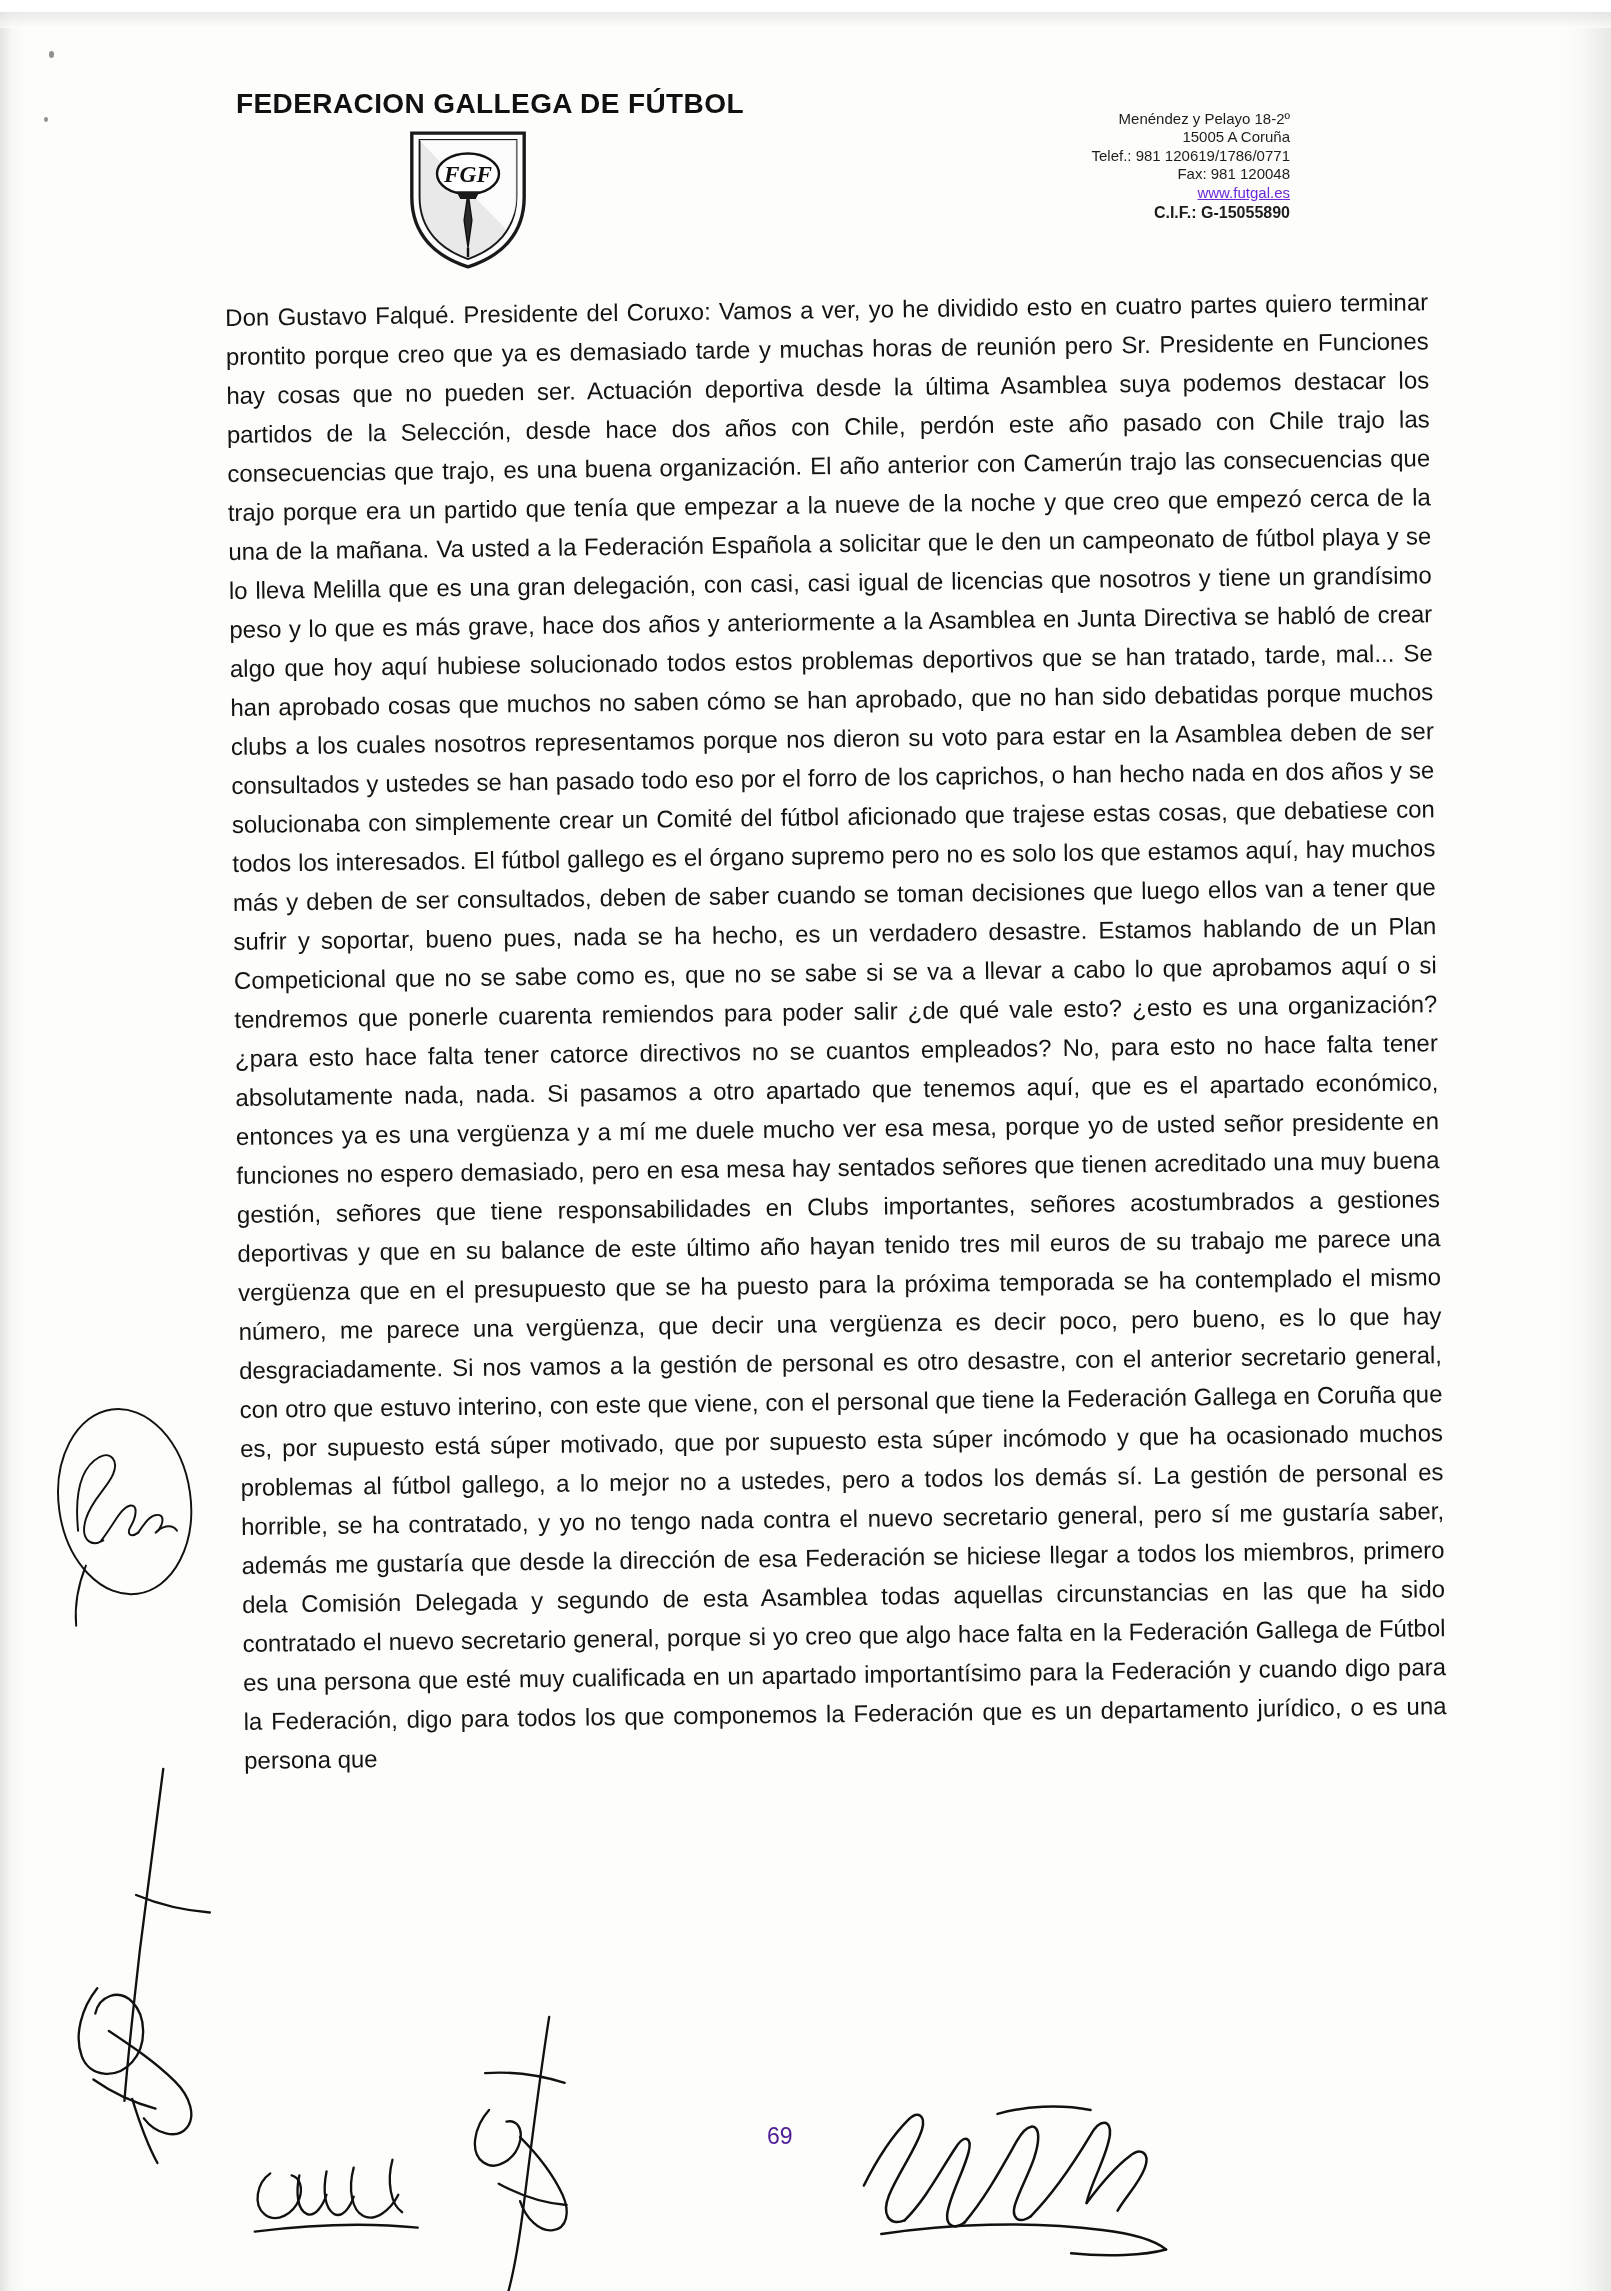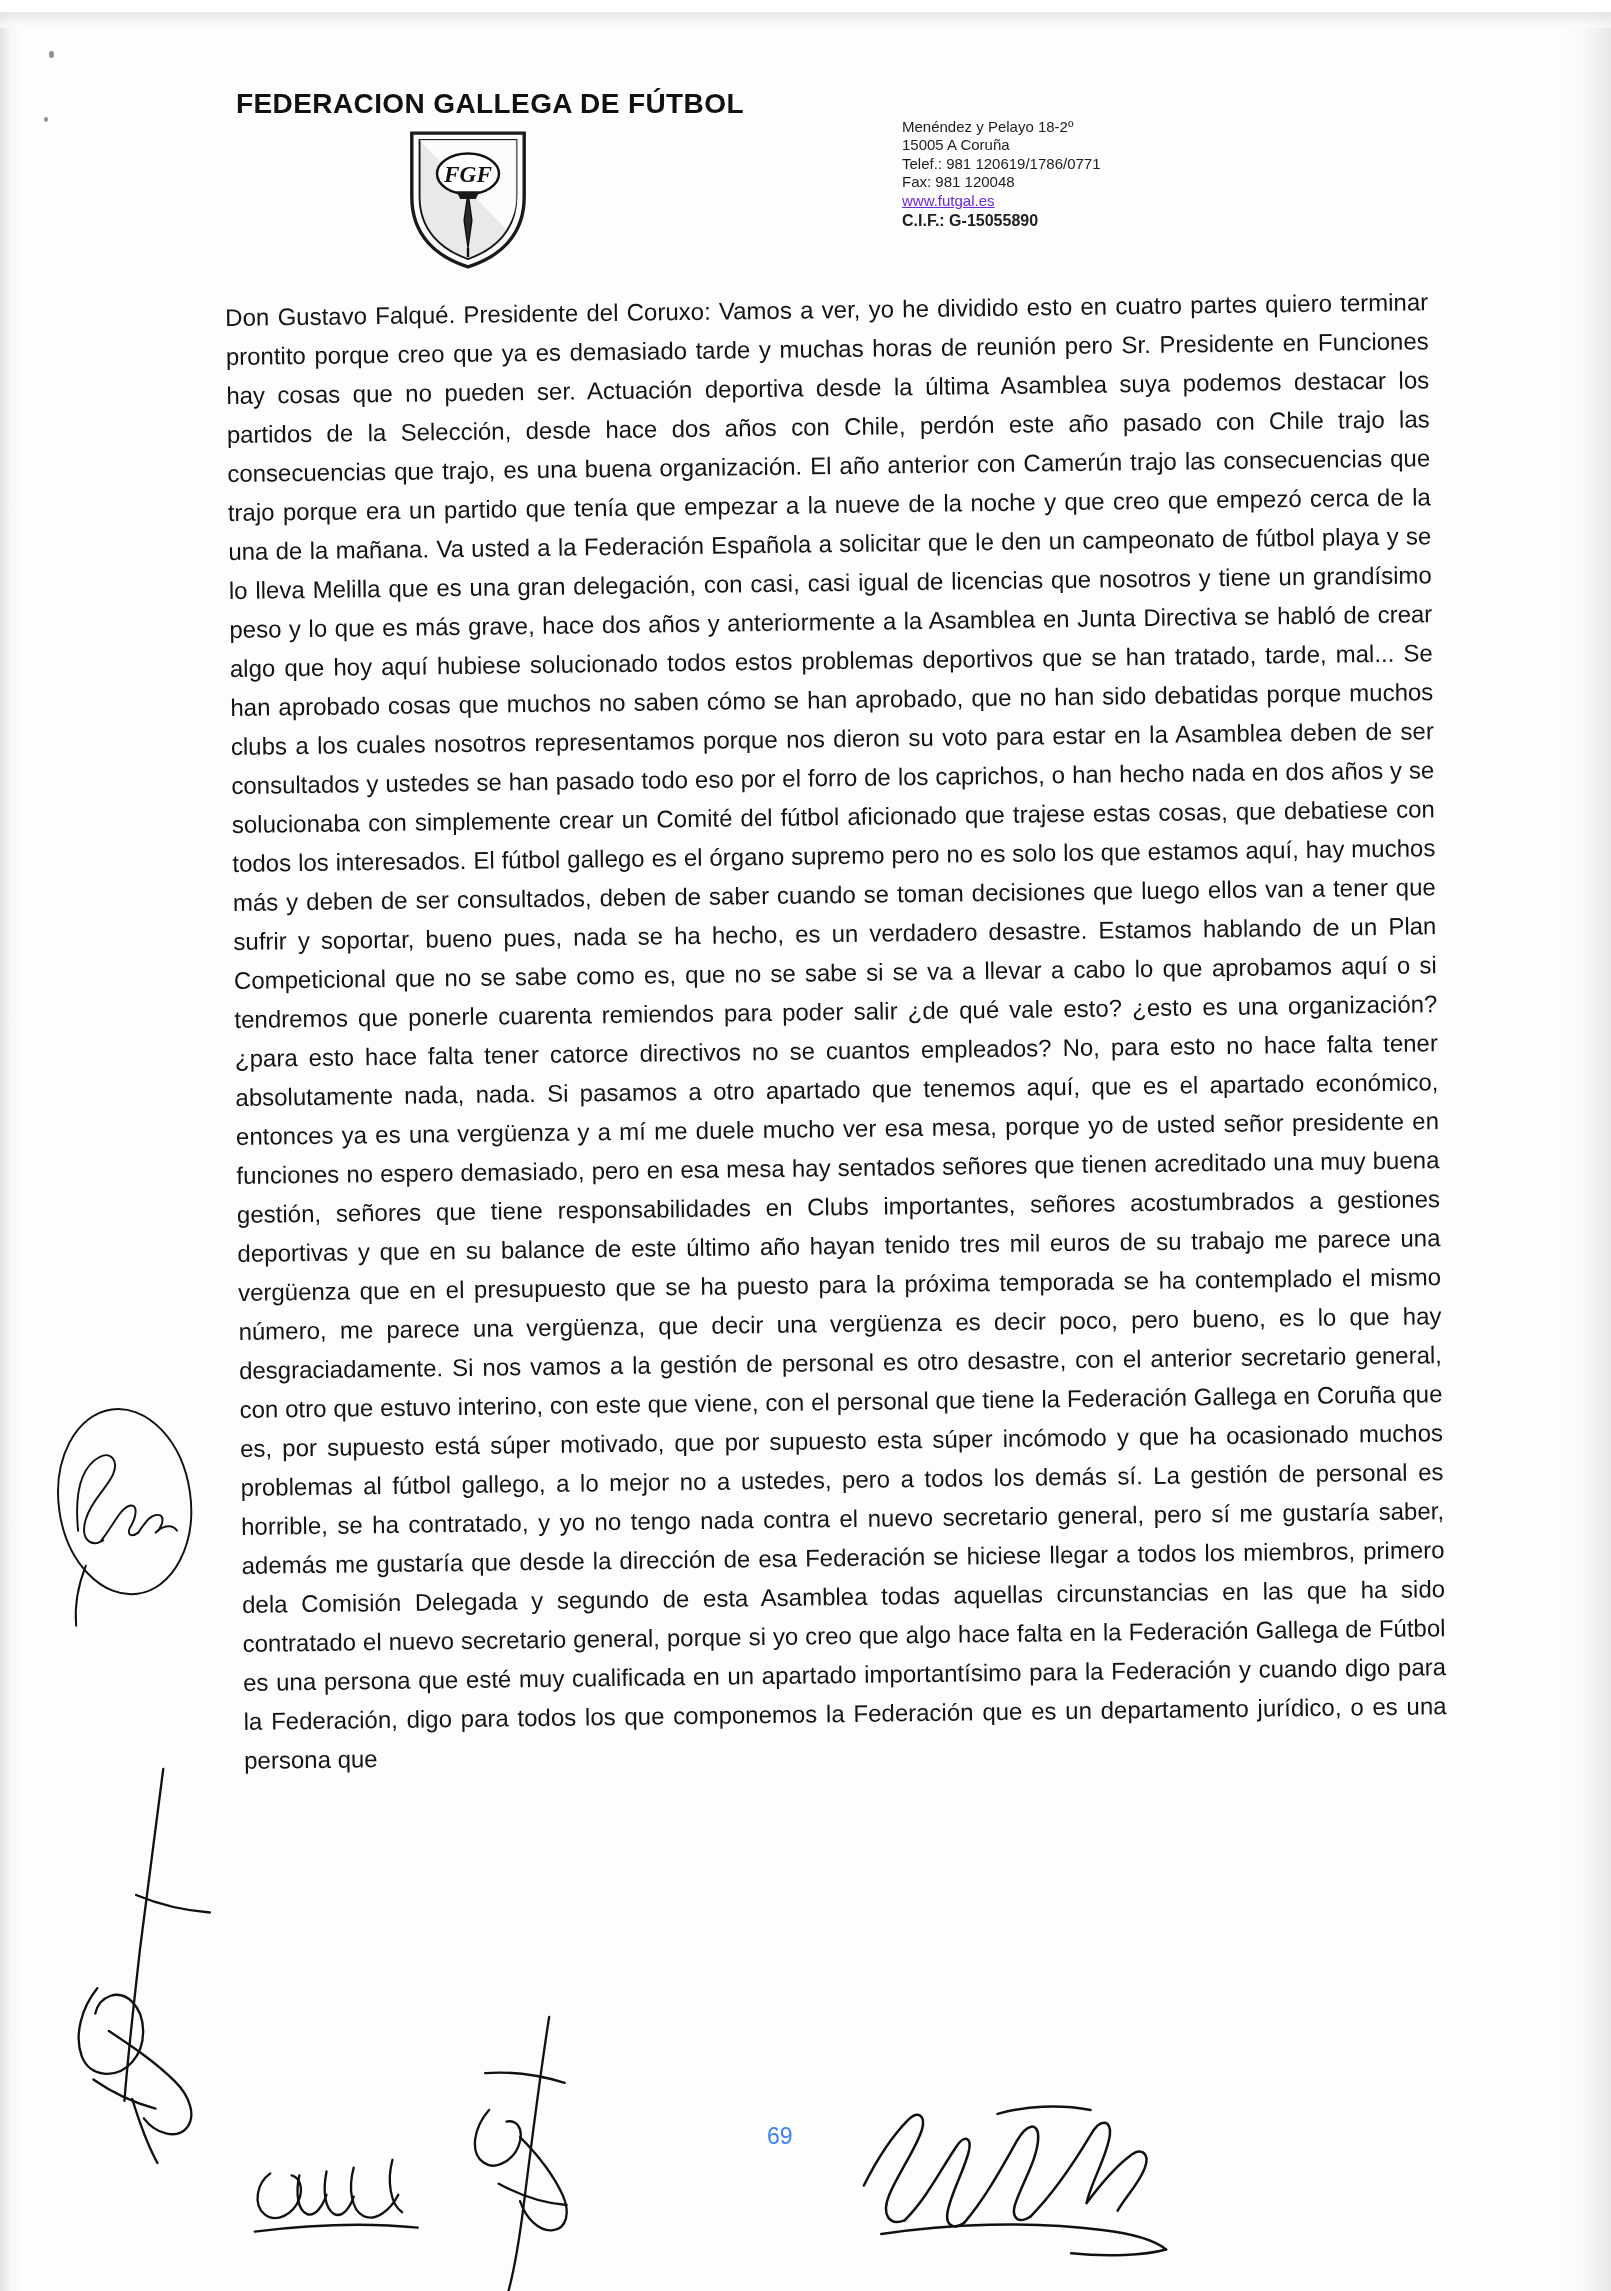--- a/index.html
+++ b/index.html
@@ -69,23 +69,23 @@
     position: absolute;
     left: 406px;
     top: 115px;
     width: 124px;
     height: 144px;
     text-align: right;
   }
   .contact-block {
     position: absolute;
     left: 902px;
-    top: 106px;
+    top: 98px;
     width: 388px;
-    text-align: left;
+    text-align: right;
     font-size: 15px;
     line-height: 18.4px;
     color: #1d1d1d;
   }
   .contact-block .line { white-space: nowrap; }
   .contact-block .web {
     color: #6d28d9;
     text-decoration: underline;
     filter: blur(0.3px);
   }
@@ -114,21 +114,21 @@
     margin: 0;
     text-indent: 0;
   }
 
   
   .page-number {
     position: absolute;
     left: 767px;
     top: 2111px;
     font-size: 23px;
-    color: #3b82f6;
+    color: #4c1d95;
   }
 
   
   .sig {
     position: absolute;
     pointer-events: none;
   }
   .sig-left-top { left: 17.5px; top: 1373px; }
   .sig-left-bottom { left: 39px; top: 1747px; }
   .sig-bottom-1 { left: 247px; top: 2101px; }

